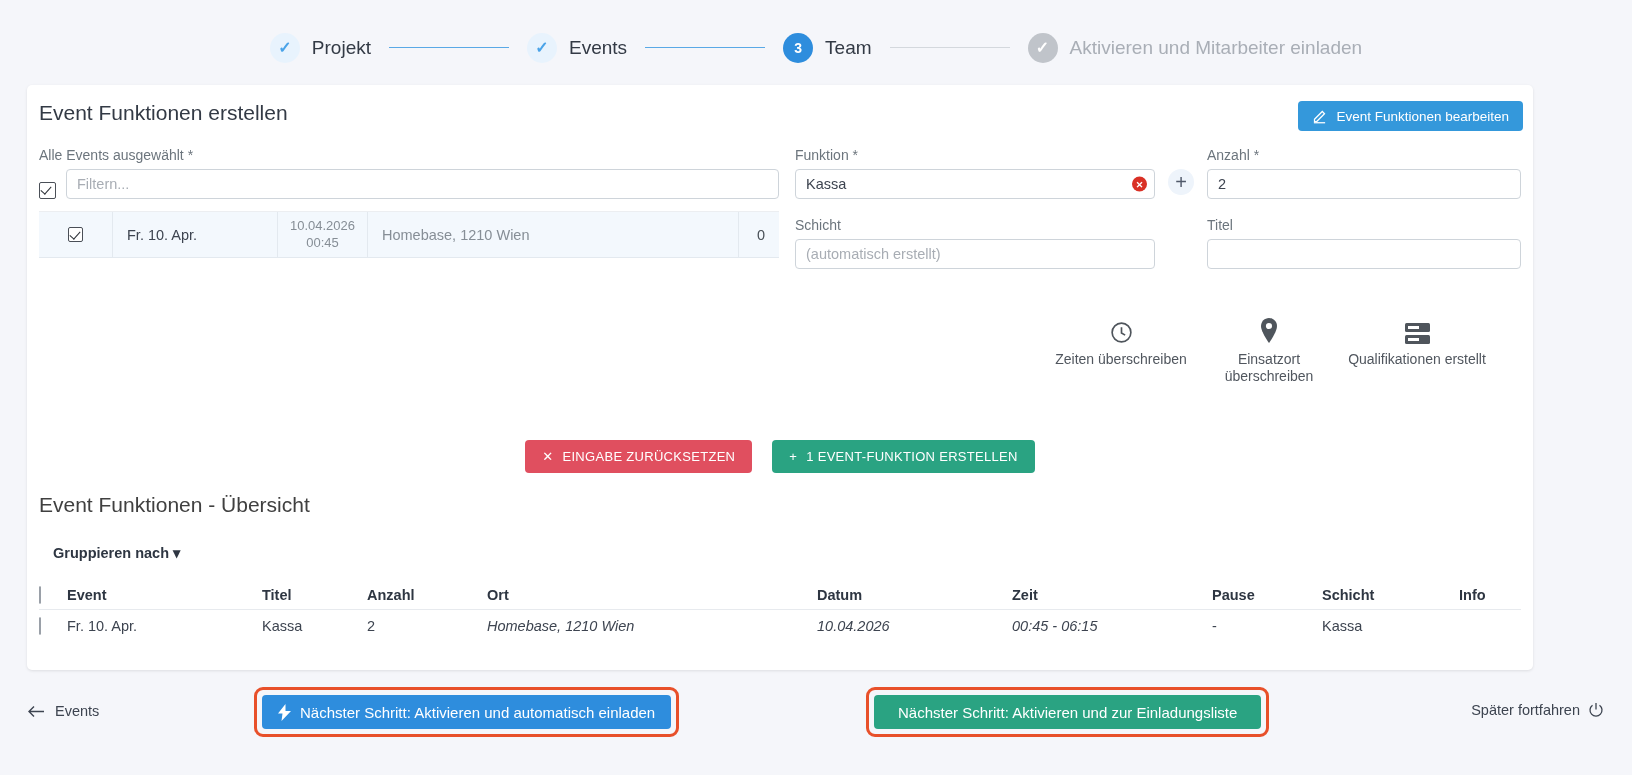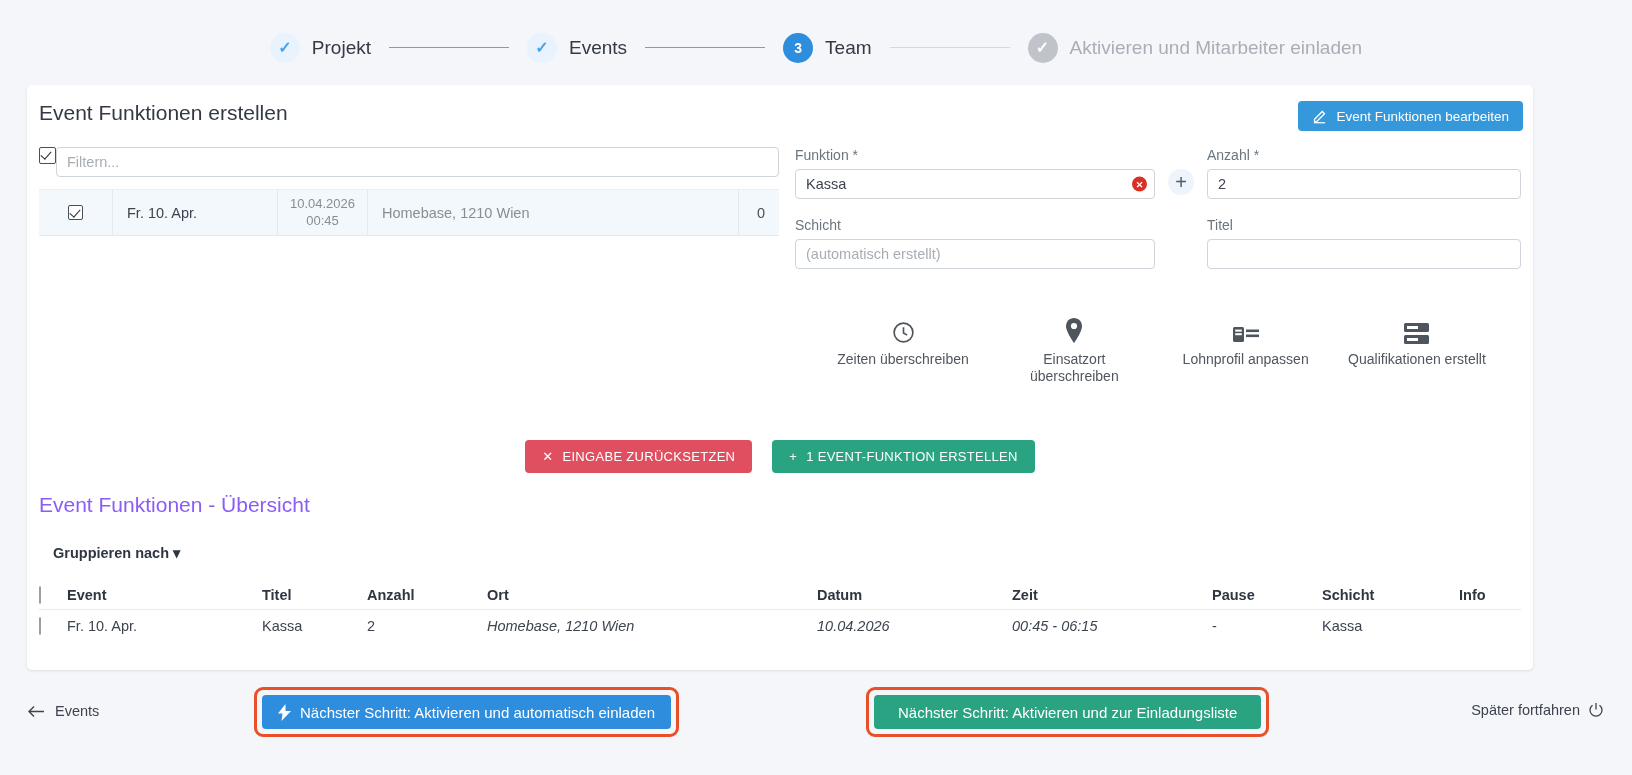--- a/index.html
+++ b/index.html
@@ -66,21 +66,21 @@
   .inp {
     height: 30px; border: 1px solid #ced4da; border-radius: 4px;
     background: #fff; font-size: 14.5px; color: #3d4450;
     padding: 0 10px; font-family: inherit; width: 100%;
     display: flex; align-items: center;
   }
   .inp.placeholder { color: #a8adb4; }
 
   
   .left-col { position: absolute; left: 12px; top: 62px; width: 740px; }
-  .filter-row { display: flex; align-items: flex-start; }
+  .filter-row { display: flex; align-items: flex-end; gap: 10px; }
   .chk {
     width: 15px; height: 15px; flex: none;
     border: 1.4px solid #4a4f57; border-radius: 2px;
     background: #fff; position: relative;
   }
   .chk.checked::after {
     content: ""; position: absolute; left: 3px; top: 1px;
     width: 5px; height: 9px; border: solid #2b2f36;
     border-width: 0 1.7px 1.7px 0; transform: rotate(42deg);
   }
@@ -128,21 +128,21 @@
     background: #d93025; color: #fff;
     font-size: 9px; display: flex; align-items: center; justify-content: center;
     cursor: pointer; font-weight: bold;
   }
   .rc-row2 { display: flex; gap: 0; margin-top: 18px; }
   .rc-schicht { width: 360px; }
   .rc-titel { flex: 1; margin-left: 52px; }
 
   
   .opt-row {
-    display: flex; justify-content: space-between;
+    display: flex; justify-content: flex-end;
     margin-top: 34px; padding: 0 30px 0 34px;
   }
   .opt {
     display: flex; flex-direction: column; align-items: center;
     cursor: pointer; width: 148px;
   }
   .opt-ico { height: 42px; display: flex; align-items: flex-end; justify-content: center; }
   .opt-lbl {
     margin-top: 6px; font-size: 14px; color: #50565e;
     text-align: center; line-height: 1.2;
@@ -159,21 +159,21 @@
     font-size: 13px; letter-spacing: .3px;
     display: flex; align-items: center; gap: 9px;
     cursor: pointer; font-family: inherit;
   }
   .btn-reset { background: #e04f5f; }
   .btn-create { background: #2aa382; }
 
   
   .ov-title {
     position: absolute; left: 12px; top: 408px;
-    font-size: 21px; color: #8b5cf6;
+    font-size: 21px; color: #404040;
   }
   .group-by {
     position: absolute; left: 26px; top: 460px;
     font-size: 14.5px; color: #2e3642; font-weight: bold;
     cursor: pointer;
   }
   .ov-table { position: absolute; left: 12px; right: 12px; top: 495px; }
   .ov-head, .ov-body-row { display: flex; align-items: center; }
   .ov-head { height: 30px; border-bottom: 1px solid #e7eaee; }
   .ov-body-row { height: 32px; }
@@ -262,20 +262,21 @@
     <span>
       <svg width="15" height="15" viewBox="0 0 24 24" fill="none" stroke="#ffffff" stroke-width="2">
         <path d="M4 16.5 16.5 4l3.5 3.5L7.5 20H4z"></path>
           <path d="M3 22h18"></path>
       </svg>
     </span>
     <span>Event Funktionen bearbeiten</span>
   </button>
 
   <div class="left-col">
+    <div class="field-label">Alle Events ausgewählt *</div>
     <div class="filter-row">
       <span class="chk big checked"></span>
       <span class="inp placeholder">Filtern...</span>
     </div>
 
     <div class="evt-table">
       <div class="evt-row">
         <div class="evt-cell evt-c1">
           <span class="chk checked"></span>
         </div>
@@ -337,32 +338,20 @@
       <div class="opt">
         <div class="opt-ico">
           <svg width="24" height="28" viewBox="0 0 24 28" fill="#4f555c">
             <path d="M12 1c-4.4 0-8 3.6-8 8 0 6 8 17 8 17s8-11 8-17c0-4.4-3.6-8-8-8z"></path>
             <circle cx="12" cy="9" r="3.1" fill="#ffffff"></circle>
           </svg>
         </div>
         <div class="opt-lbl">Einsatzort überschreiben</div>
       </div>
 
-      <div class="opt">
-        <div class="opt-ico">
-          <svg width="26" height="20" viewBox="0 0 26 20" fill="#4f555c">
-            <rect x="0" y="2" width="11" height="15" rx="1.5"></rect>
-            <rect x="2.2" y="4.6" width="6.6" height="2" fill="#ffffff"></rect>
-            <rect x="2.2" y="8.2" width="6.6" height="2" fill="#ffffff"></rect>
-            <rect x="13" y="4.5" width="13" height="2.6"></rect>
-            <rect x="13" y="9.5" width="13" height="2.6"></rect>
-          </svg>
-        </div>
-        <div class="opt-lbl">Lohnprofil anpassen</div>
-      </div>
 
       <div class="opt">
         <div class="opt-ico">
           <svg width="27" height="22" viewBox="0 0 27 22" fill="#4f555c">
             <rect x="1" y="0" width="25" height="9" rx="1.5"></rect>
             <rect x="4" y="3" width="11" height="3" fill="#ffffff"></rect>
             <rect x="1" y="12" width="25" height="9" rx="1.5"></rect>
             <rect x="4" y="15" width="11" height="3" fill="#ffffff"></rect>
           </svg>
         </div>

